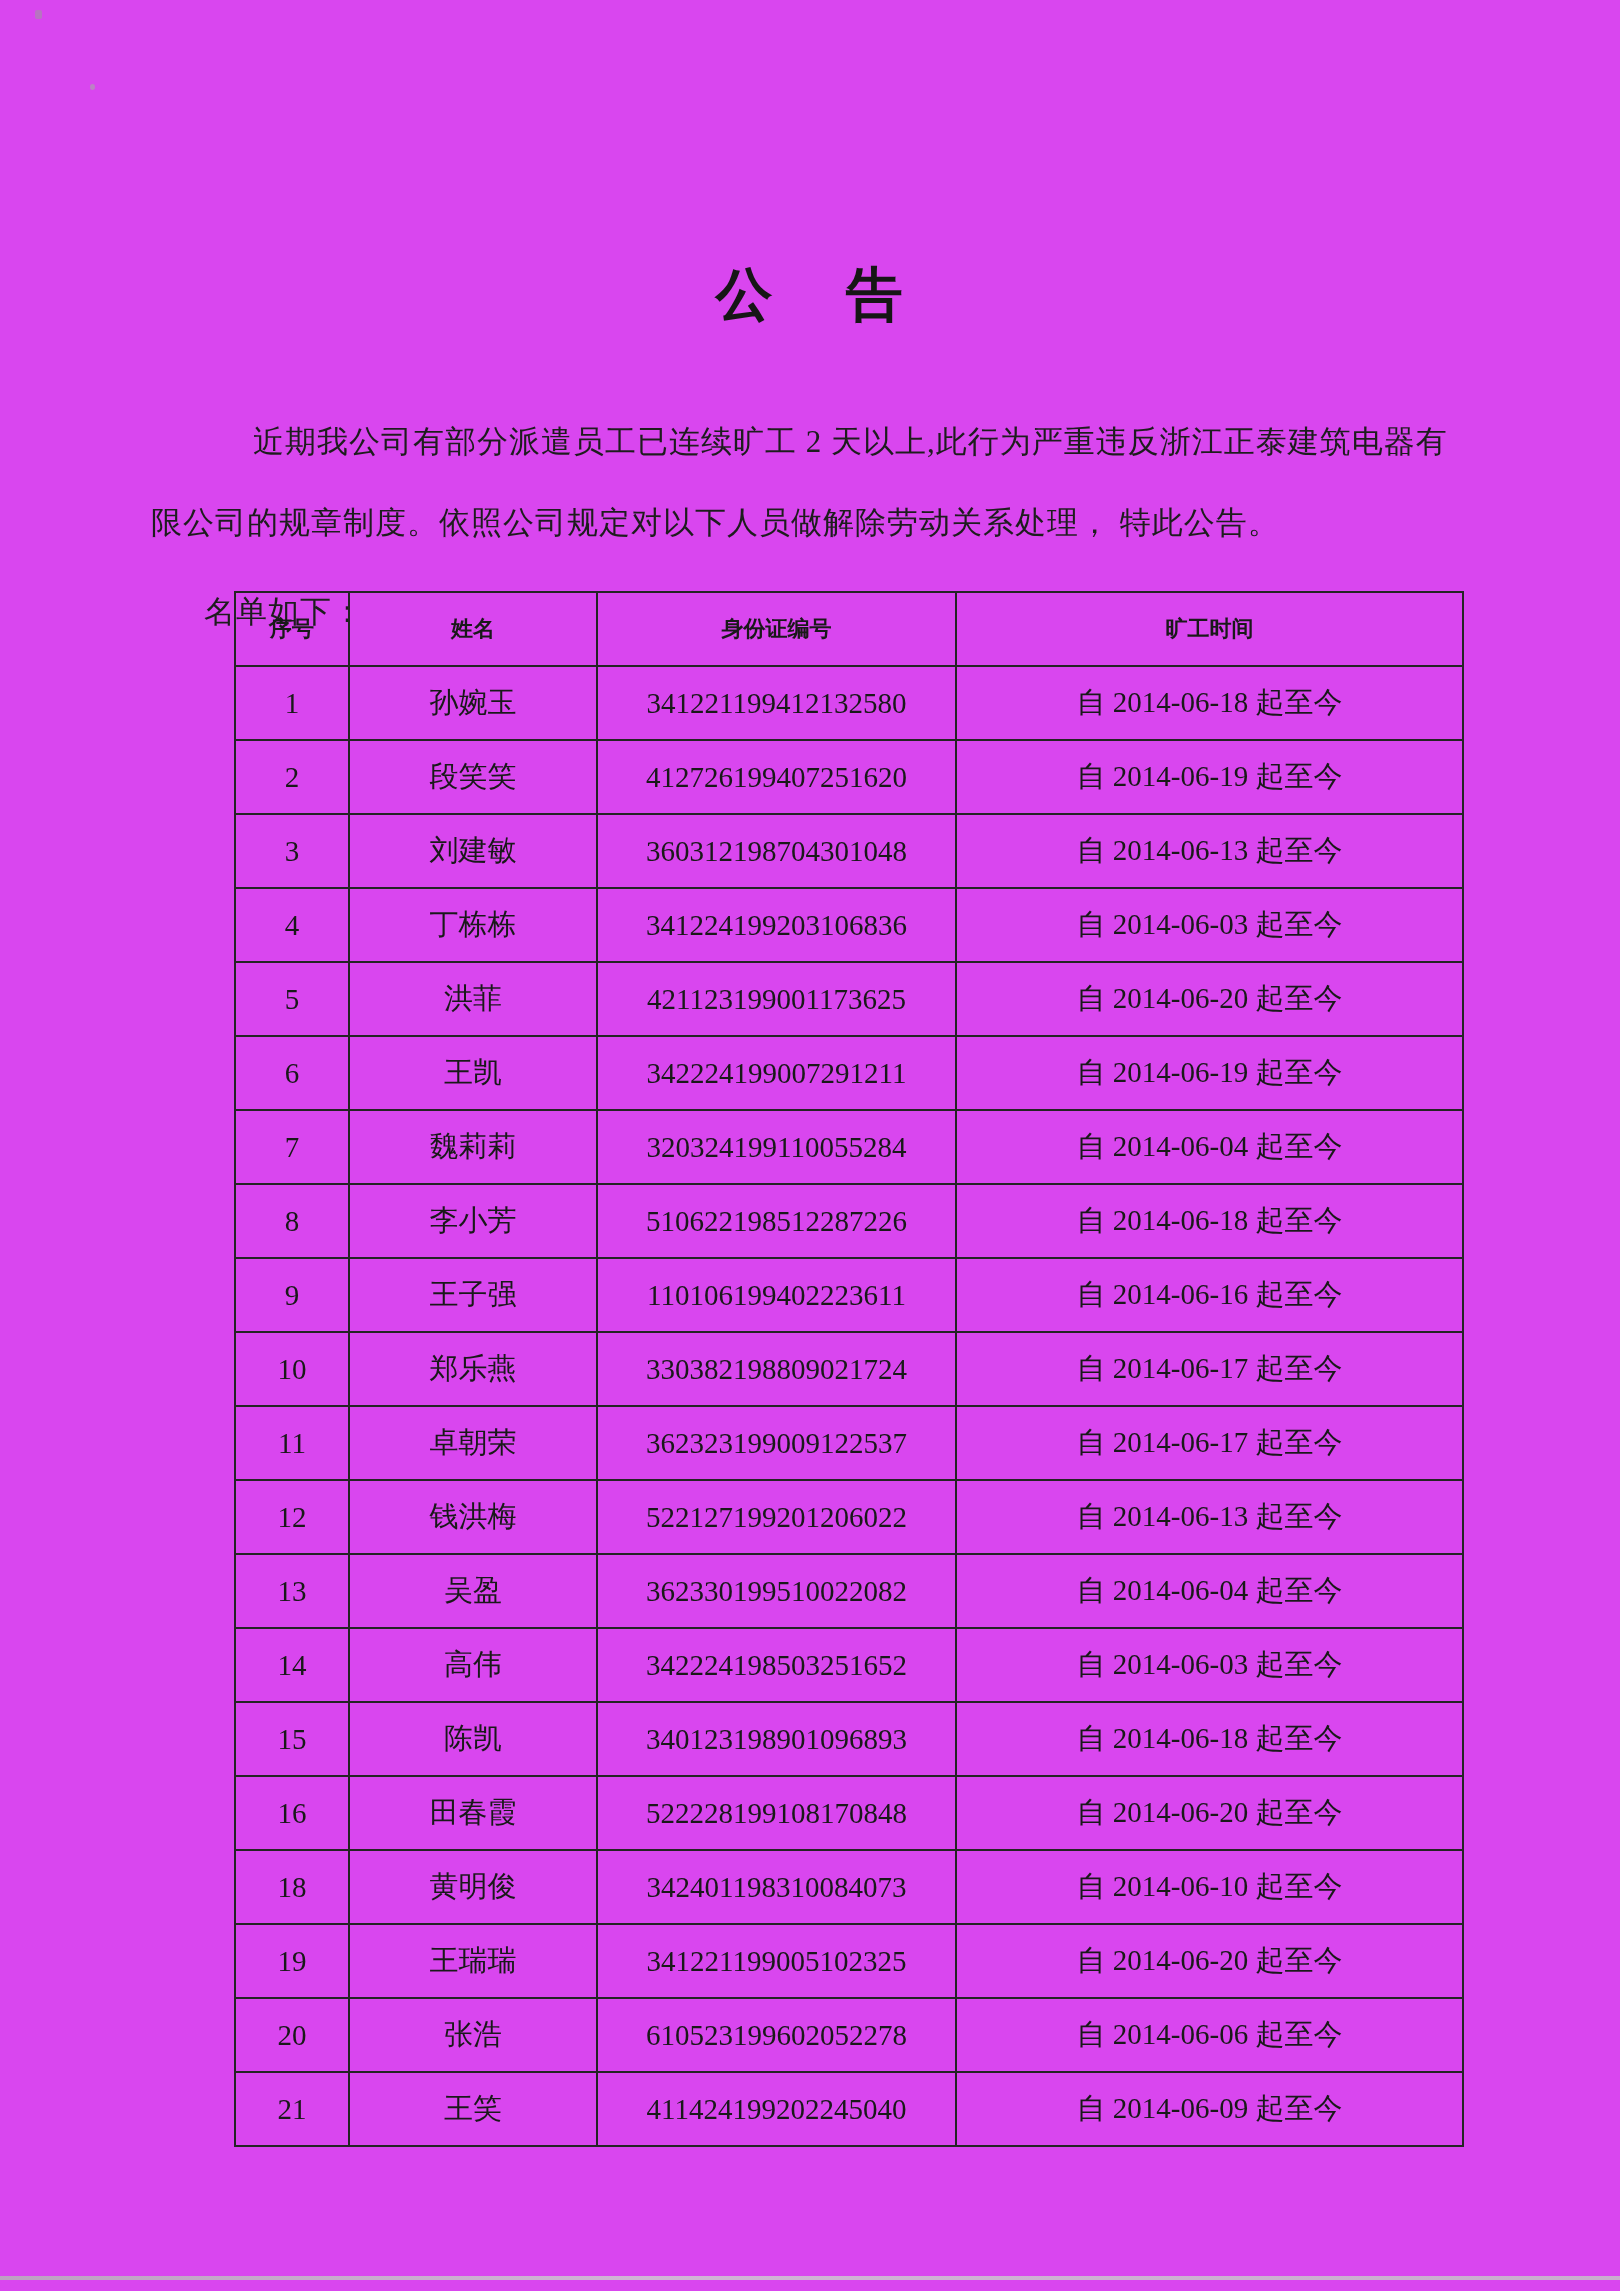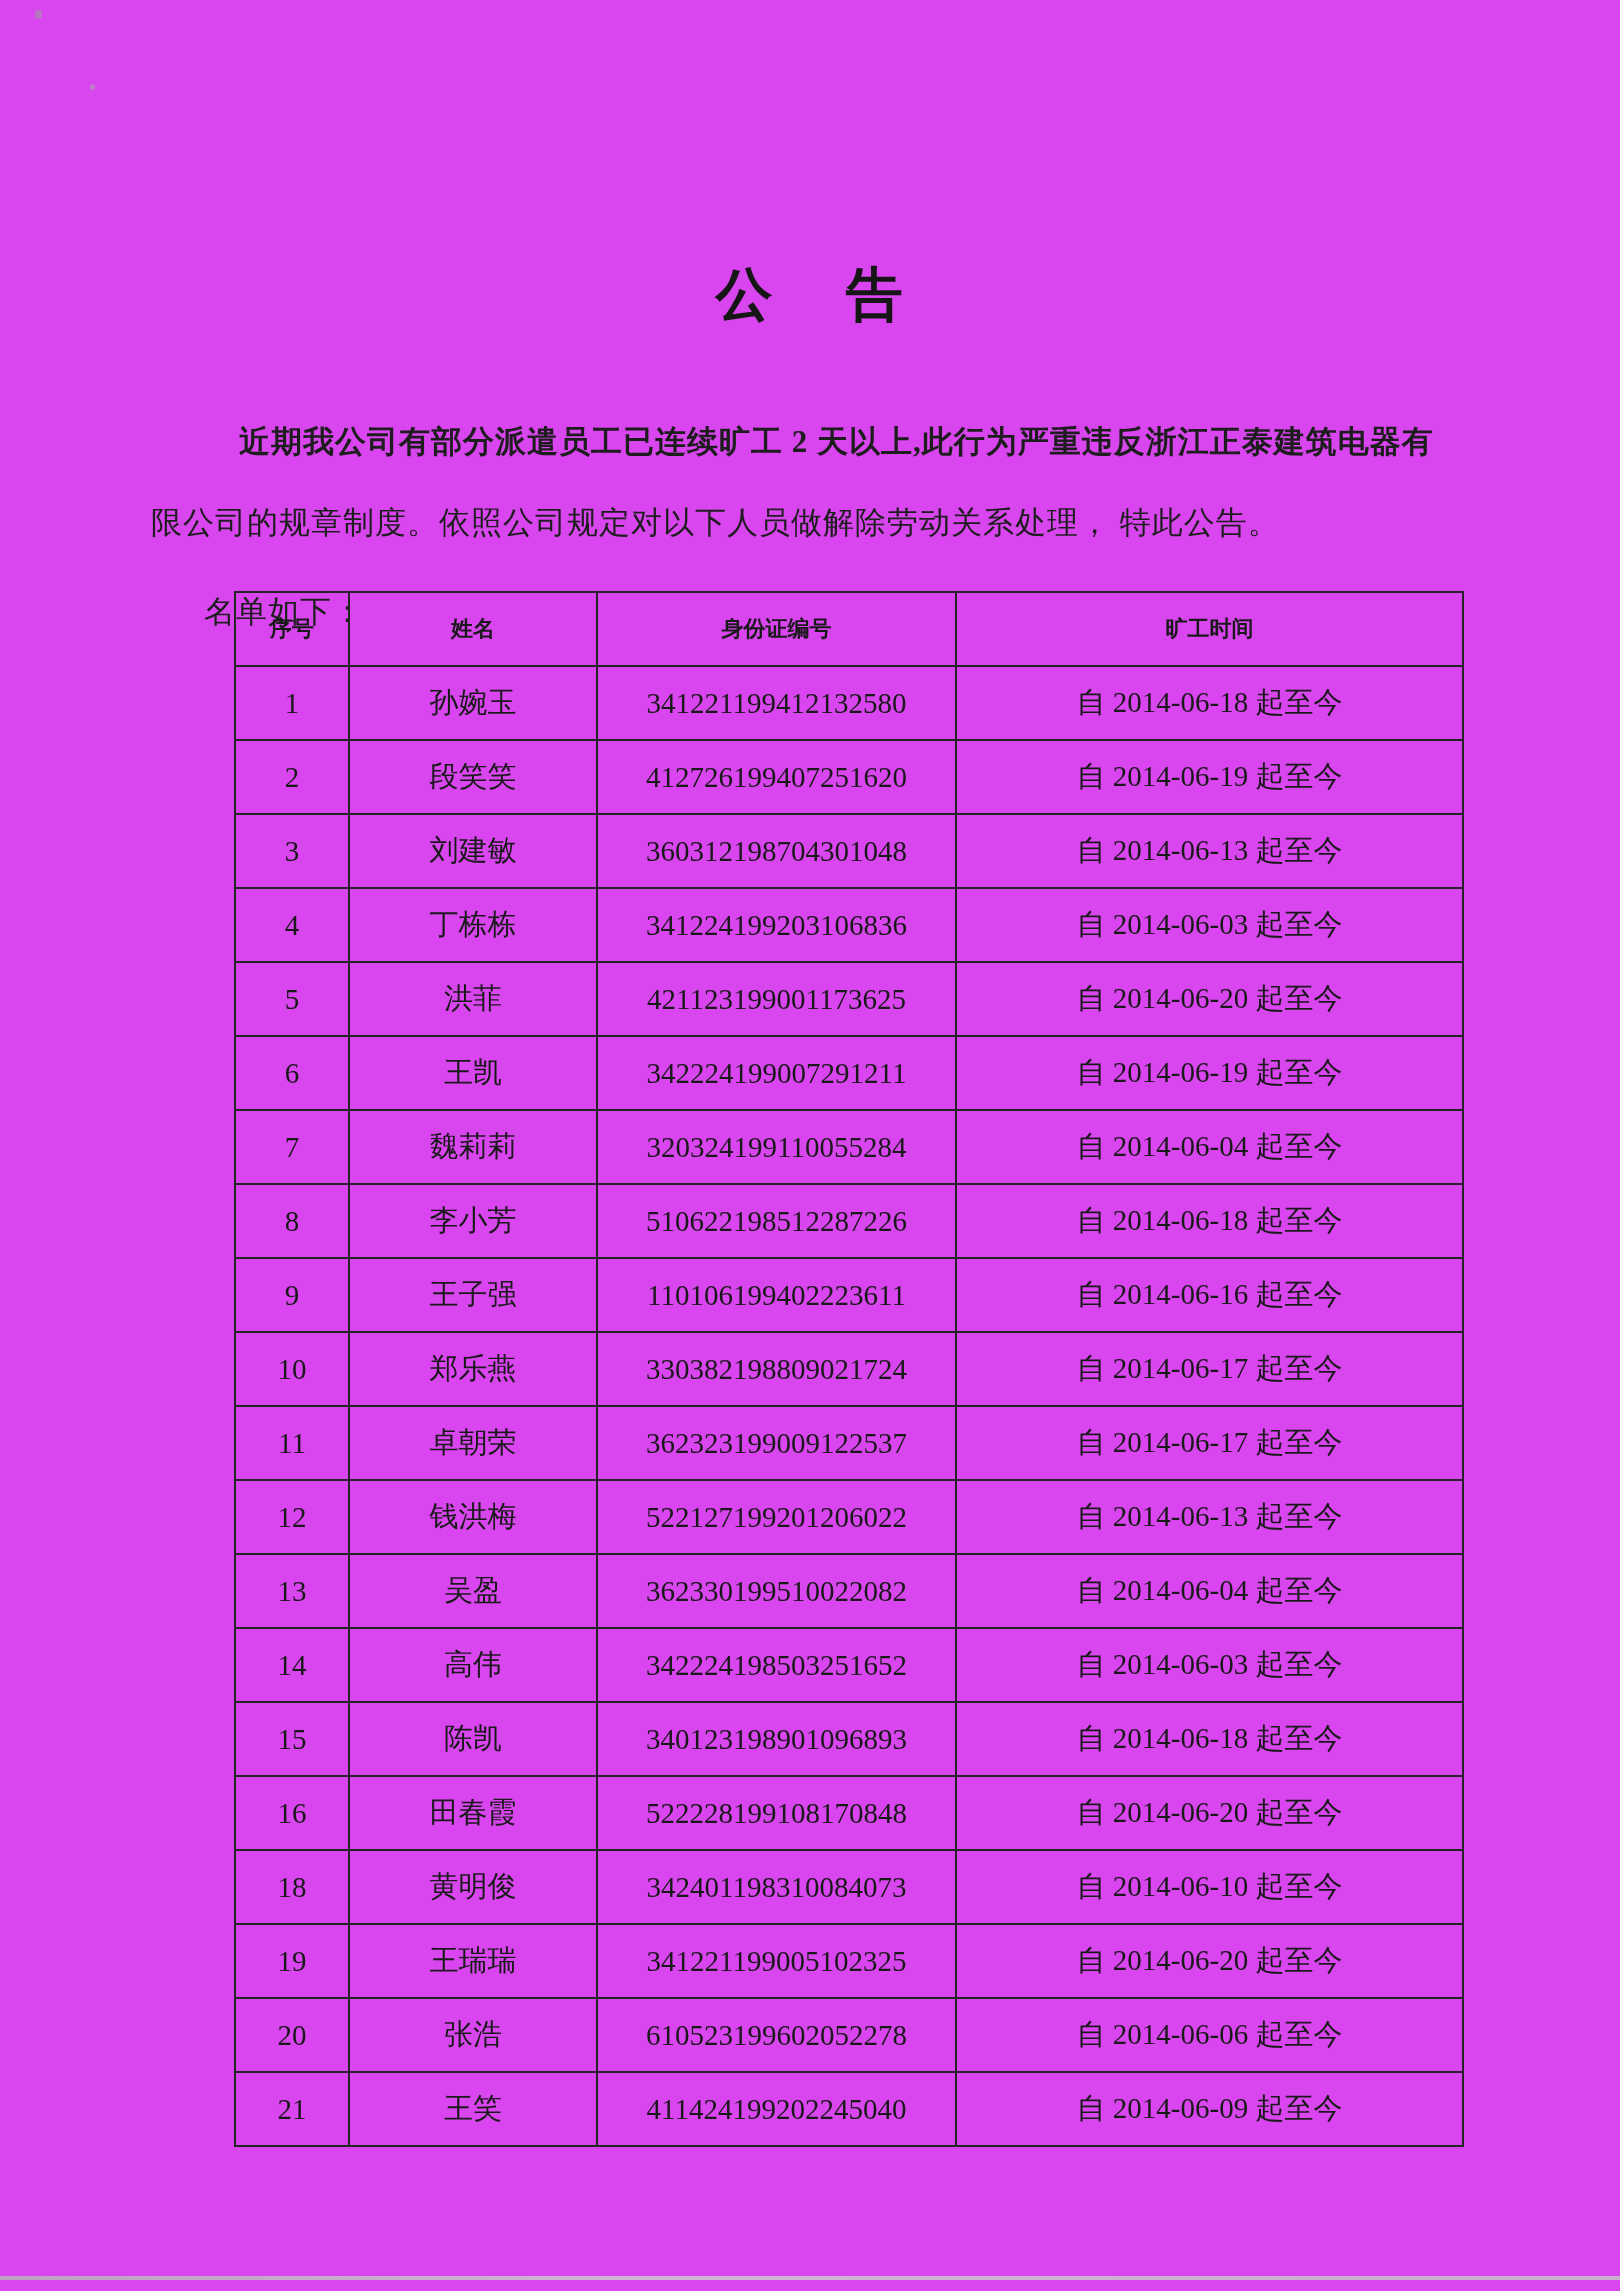--- a/index.html
+++ b/index.html
@@ -26,21 +26,21 @@
     white-space:pre;
     color:#161616;
   }
   .para-line{
     position:absolute;
     white-space:pre;
     font-size:31px;
     color:#1d1d1d;
     letter-spacing:1px;
   }
-  .line-1{top:421px;left:239px;font-weight:bold;}
+  .line-1{top:421px;left:253px;}
   .line-2{top:502px;left:151px;}
   .line-3{top:555px;left:204px;margin-top:36px;}
   table.notice{
     position:absolute;
     top:591px;left:234px;
     width:1227px;
     border-collapse:collapse;
     table-layout:fixed;
     font-size:29px;
     color:#191919;

